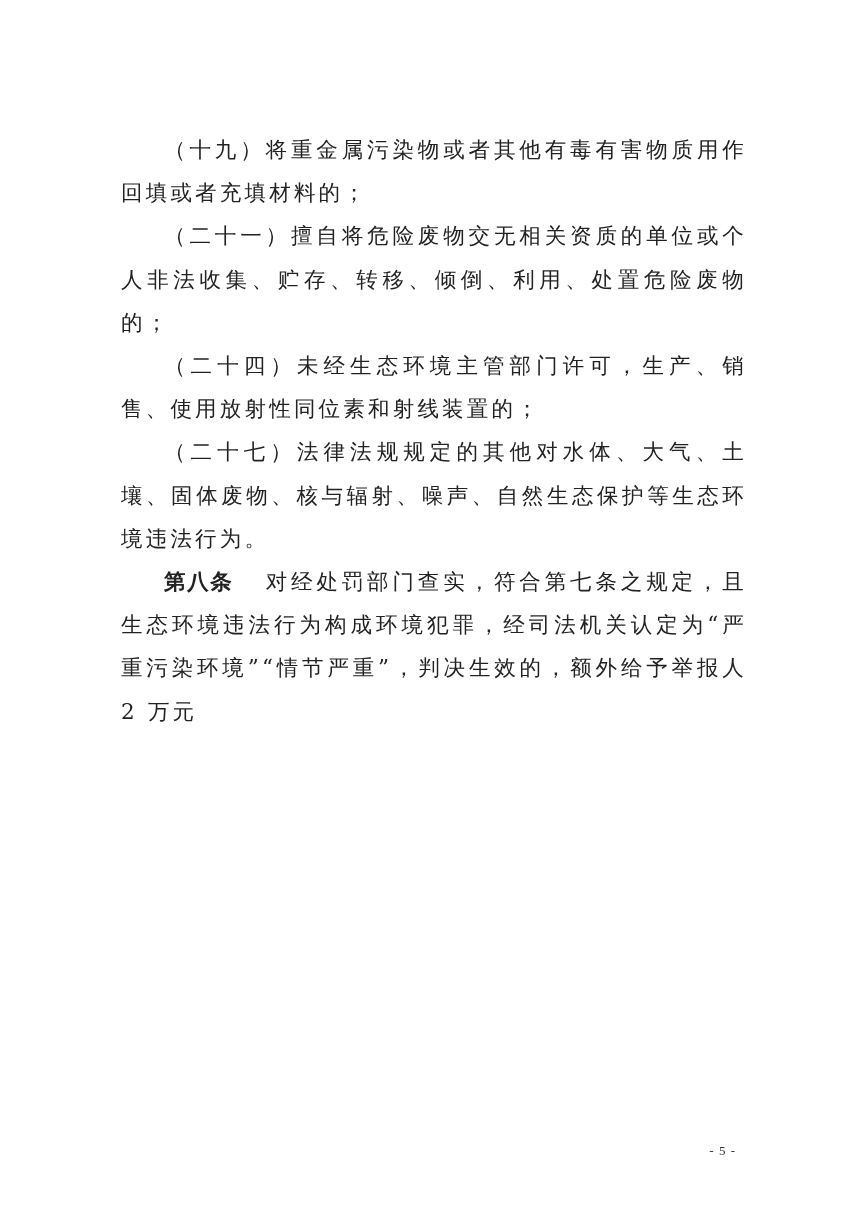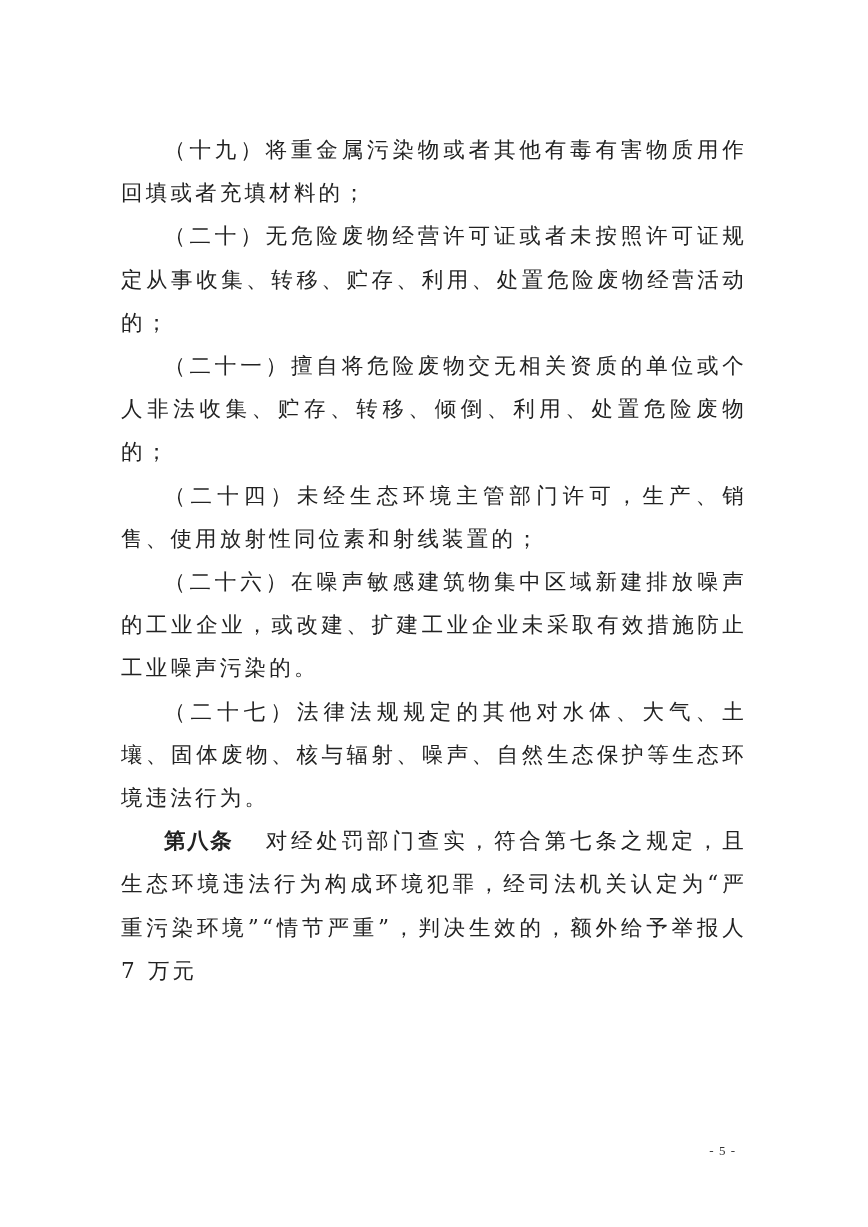--- a/index.html
+++ b/index.html
@@ -23,23 +23,21 @@
       font-family: "Liberation Serif", serif; font-size: 13px; color: #333333;
       letter-spacing: 1px;
     }
   </style>
 </head>
 <body>
 
 <div class="page">
   <div class="content">
     <p class="para">（十九）将重金属污染物或者其他有毒有害物质用作回填或者充填材料的；</p>
-    <p class="para">（二十）无危险废物经营许可证或者未按照许可证规定从事收集、转移、贮存、利用、处置危险废物经营活动的；</p>
     <p class="para">（二十一）擅自将危险废物交无相关资质的单位或个人非法收集、贮存、转移、倾倒、利用、处置危险废物的；</p>
     <p class="para">（二十四）未经生态环境主管部门许可，生产、销售、使用放射性同位素和射线装置的；</p>
-    <p class="para">（二十六）在噪声敏感建筑物集中区域新建排放噪声的工业企业，或改建、扩建工业企业未采取有效措施防止工业噪声污染的。</p>
     <p class="para">（二十七）法律法规规定的其他对水体、大气、土壤、固体废物、核与辐射、噪声、自然生态保护等生态环境违法行为。</p>
     <p class="para">
-      <span class="strong">第八条</span>&nbsp;&nbsp;&nbsp;<span>对经处罚部门查实，符合第七条之规定，且生态环境违法行为构成环境犯罪，经司法机关认定为“严重污染环境”“情节严重”，判决生效的，额外给予举报人 7 万元</span>
+      <span class="strong">第八条</span>&nbsp;&nbsp;&nbsp;<span>对经处罚部门查实，符合第七条之规定，且生态环境违法行为构成环境犯罪，经司法机关认定为“严重污染环境”“情节严重”，判决生效的，额外给予举报人 2 万元</span>
     </p>
   </div>
   <div class="page-number">- 5 -</div>
 </div>
 
 </body></html>

